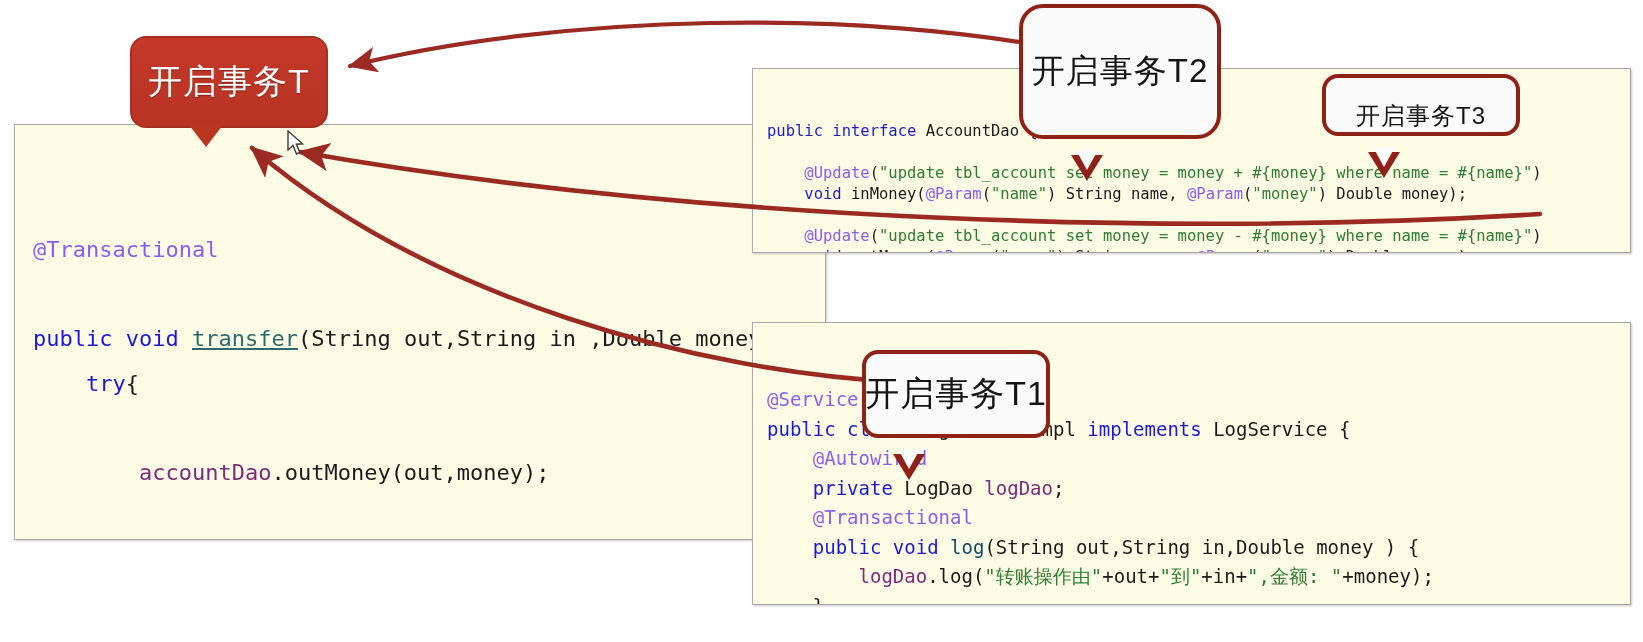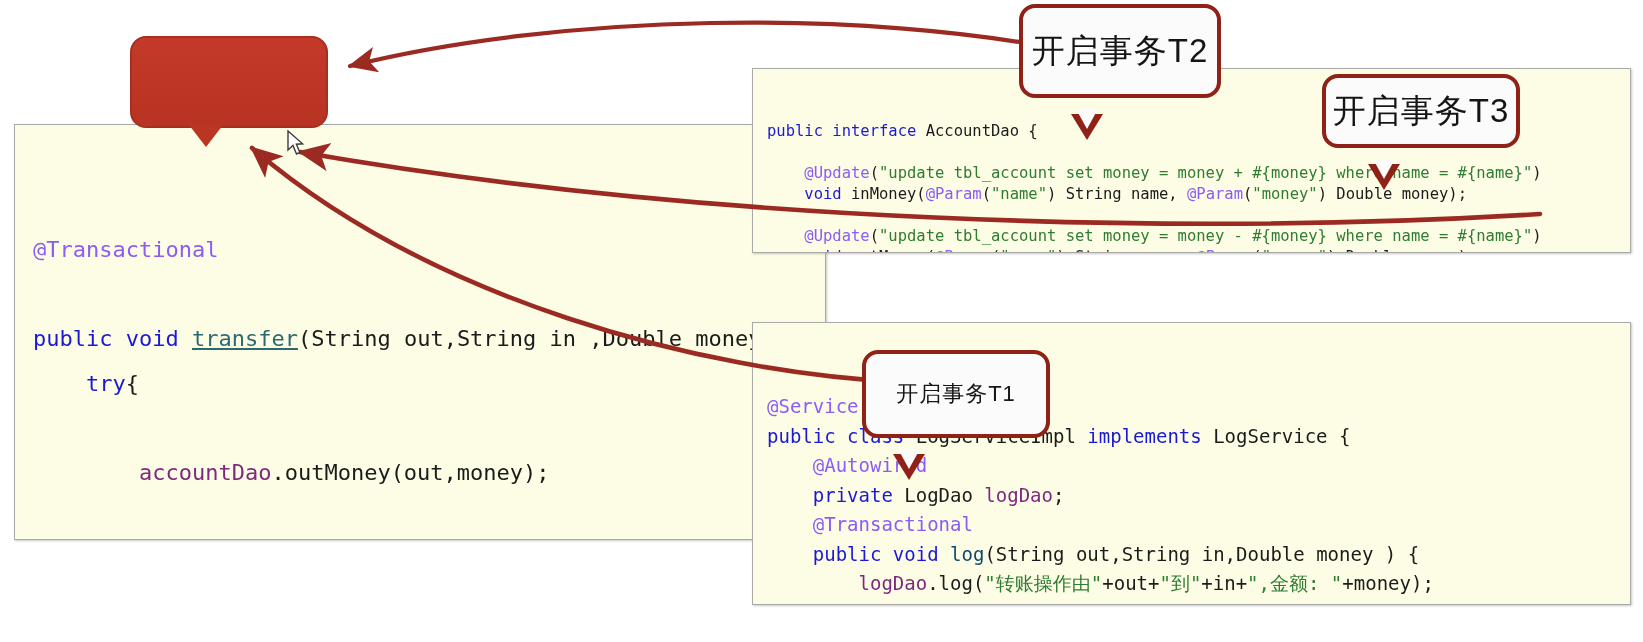--- a/index.html
+++ b/index.html
@@ -40,21 +40,21 @@
     width: 879px; height: 185px;
     font-size: 15.5px;
     line-height: 21px;
     padding: 10px 0 0 14px;
   }
   #panel-logimpl {
     left: 752px; top: 322px;
     width: 879px; height: 283px;
     font-size: 19px;
     line-height: 29.5px;
-    padding: 10px 0 0 14px;
+    padding: 3px 0 0 14px;
   }
 
   
   .tok-ann   { color: #8b5cf6; }
   .tok-kw    { color: #1a1ad6; }
   .tok-type  { color: #2b6a70; text-decoration: underline; }
   .tok-plain { color: #1b1b1b; }
   .tok-field { color: #7d2a7d; }
   .tok-str   { color: #2e7d32; }
   .tok-meth  { color: #0c4a6e; }
@@ -114,23 +114,23 @@
     content: "";
     position: absolute;
     left: -11px; top: -9px;
     width: 0; height: 0;
     border-left: 11px solid transparent;
     border-right: 11px solid transparent;
     border-top: 20px solid #fbfbfb;
   }
 
   #bubble-t  { left: 130px; top: 36px;  width: 198px; height: 92px;  font-size: 34px; }
-  #bubble-t2 { left: 1019px; top: 4px;  width: 202px; height: 94px; font-size: 33px; }
-  #bubble-t3 { left: 1322px; top: 74px; width: 198px; height: 74px;  font-size: 33px; }
-  #bubble-t1 { left: 862px; top: 350px; width: 188px; height: 88px;  font-size: 22px; }
+  #bubble-t2 { left: 1019px; top: 4px;  width: 202px; height: 135px; font-size: 33px; border-radius: 24px; }
+  #bubble-t3 { left: 1322px; top: 74px; width: 198px; height: 62px;  font-size: 24px; align-items: flex-end; }
+  #bubble-t1 { left: 862px; top: 350px; width: 188px; height: 88px;  font-size: 34px; }
   #bubble-t  .tail { left: 57px; }
   #bubble-t2 .tail { left: 64px; }
   #bubble-t3 .tail { left: 58px; }
   #bubble-t1 .tail { left: 43px; }
 
   
   #cursor {
     position: absolute;
     left: 287px; top: 130px;
     width: 18px; height: 26px;
@@ -161,20 +161,21 @@
     </defs>
 
     <path d="M1075,52 C860,8 560,14 350,66" fill="none" stroke="#9b2a22" stroke-width="4.2" stroke-linecap="round" marker-end="url(#ah)"></path>
 
     <path d="M1540,214 C1180,236 700,222 300,152" fill="none" stroke="#9b2a22" stroke-width="4.6" stroke-linecap="round" marker-end="url(#ah)"></path>
 
     <path d="M900,382 C700,372 430,300 252,148" fill="none" stroke="#9b2a22" stroke-width="4.6" stroke-linecap="round" marker-end="url(#ah)"></path>
   </svg>
 
   <div class="bubble bubble-filled" id="bubble-t">
+    <span>开启事务T</span>
     <span class="tail"></span>
   </div>
 
   <div class="bubble bubble-outline" id="bubble-t2">
     <span>开启事务T2</span>
     <span class="tail"></span>
   </div>
 
   <div class="bubble bubble-outline" id="bubble-t3">
     <span>开启事务T3</span>

